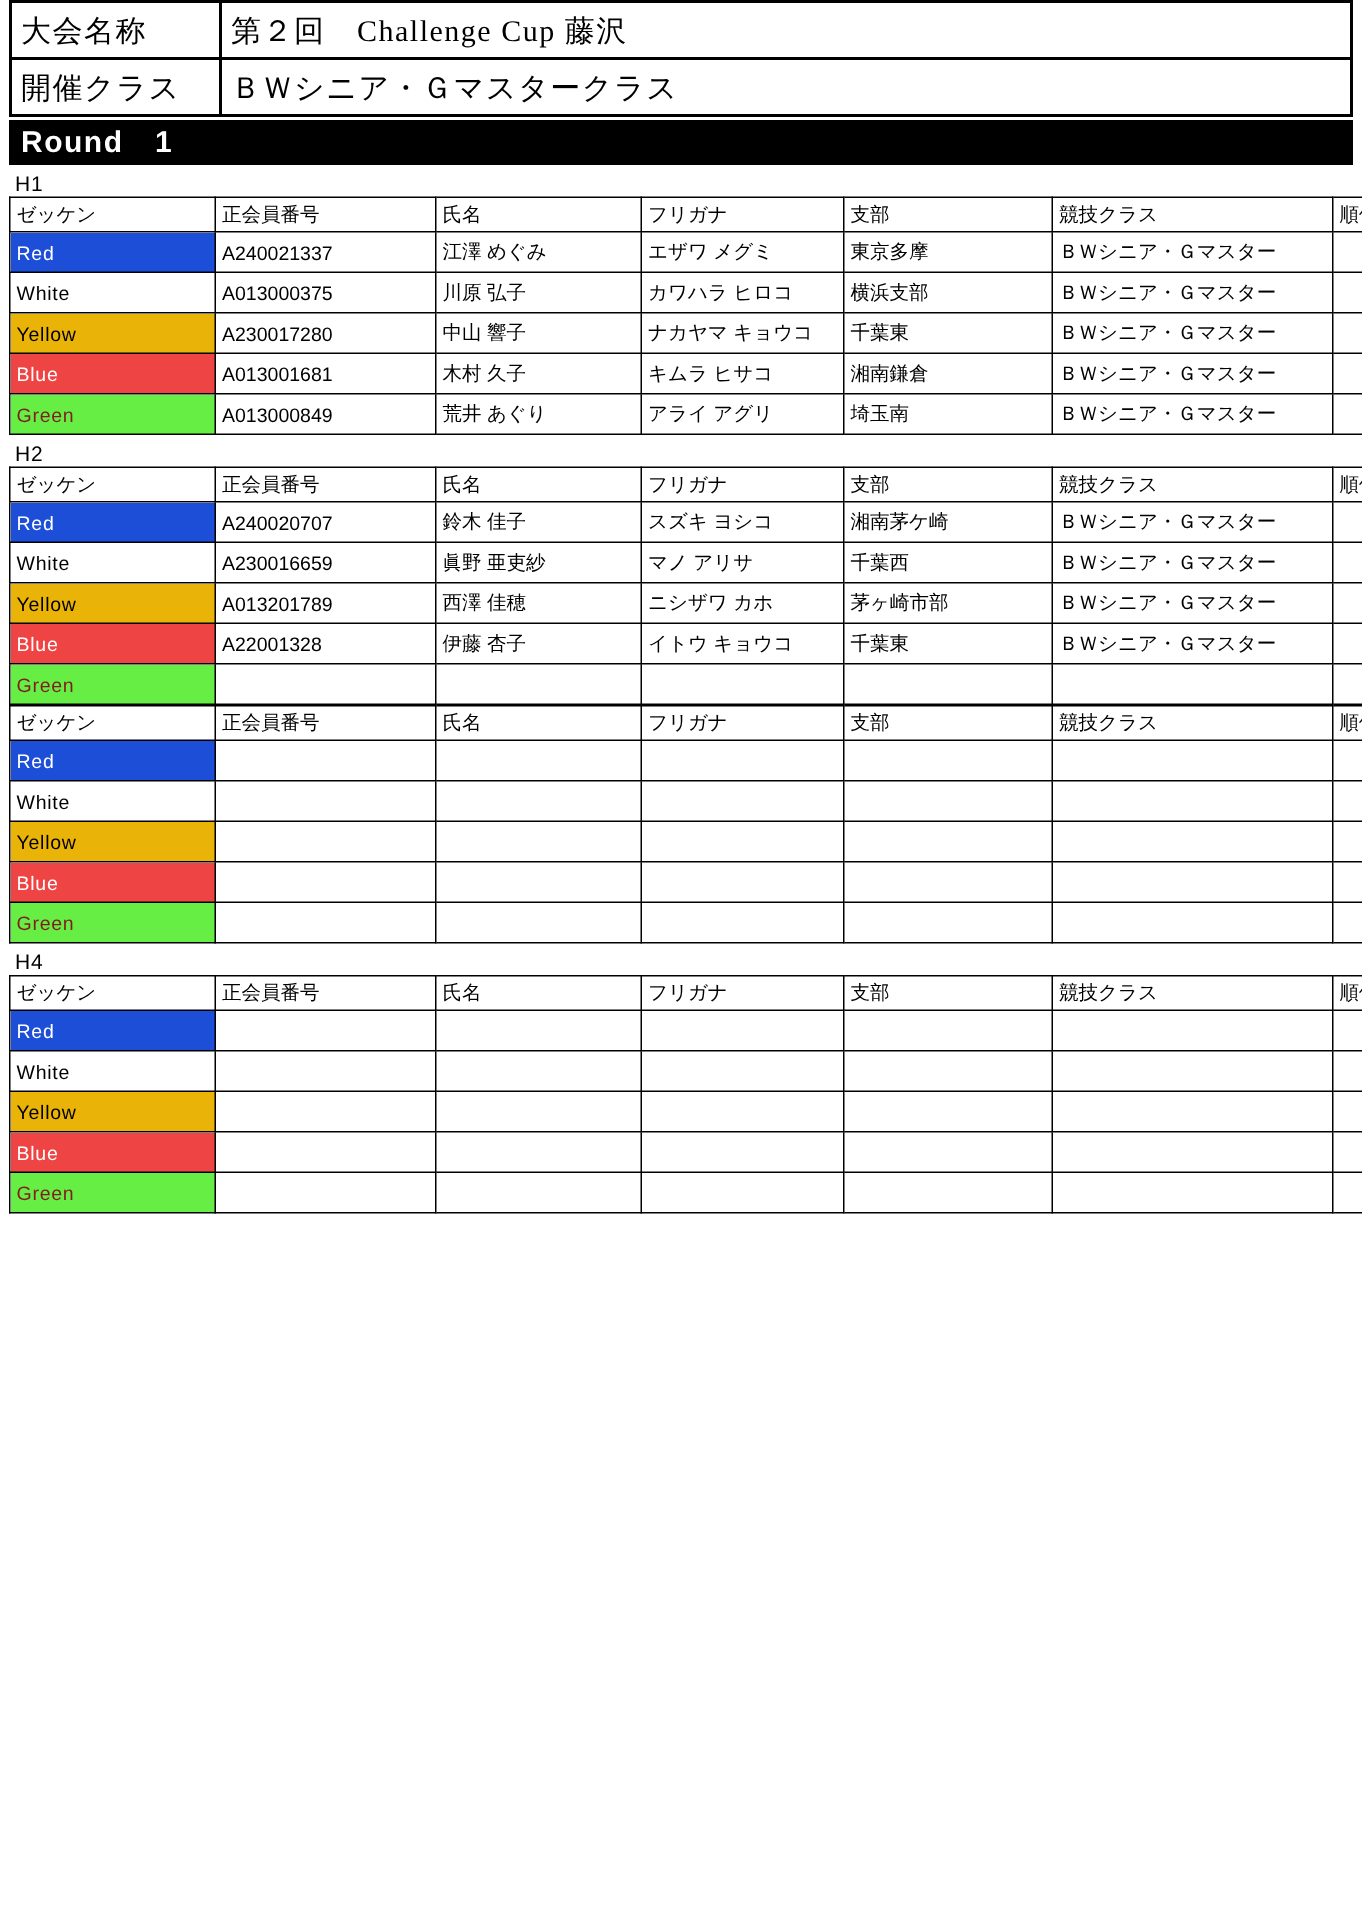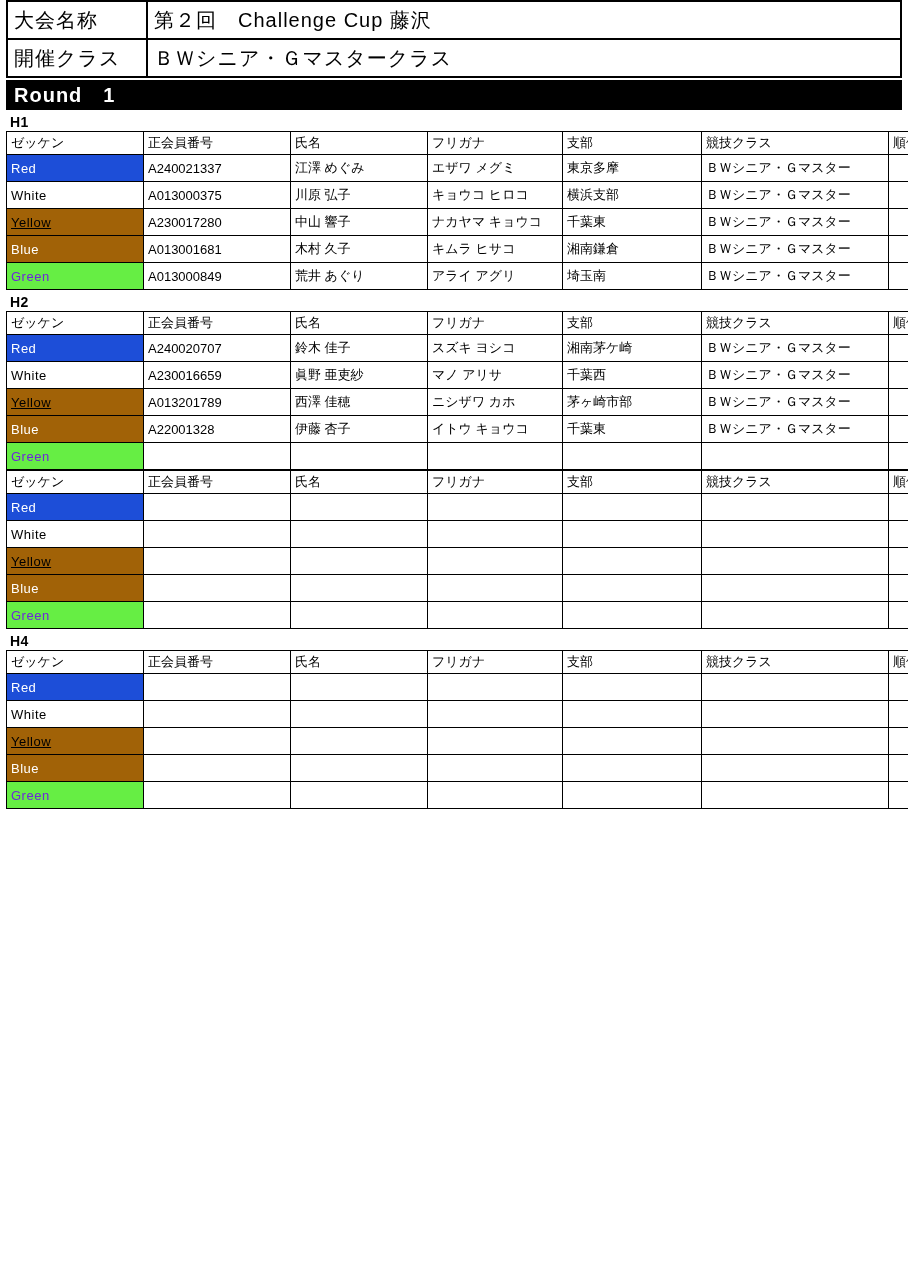--- a/index.html
+++ b/index.html
@@ -37,20 +37,21 @@
     vertical-align: middle;
     white-space: nowrap;
     overflow: hidden;
   }
   td.info-label {
     width: 126px;
     letter-spacing: 1px;
   }
   td.info-value {
     letter-spacing: 1px;
+    font-family: Liberation Serif, serif;
   }
   .info-value-big {
     font-size: 21px;
   }
 
   
   .round-banner {
     width: 896px;
     height: 30px;
     background: #000000;
@@ -60,21 +61,21 @@
     line-height: 30px;
     padding-left: 8px;
     box-sizing: border-box;
     letter-spacing: 1px;
     margin-top: 2px;
   }
 
   
   .heat-label {
     font-size: 14px;
-    font-weight: bold;
+    font-weight: normal;
     line-height: 16px;
     margin: 4px 0 1px 4px;
     letter-spacing: 0.5px;
   }
 
   
   table.heat {
     border-collapse: collapse;
     table-layout: fixed;
     width: 896px;
@@ -104,23 +105,23 @@
   th.c-rank,   td.c-rank   { width: 68px; text-align: center; }
 
   td.lane {
     font-size: 17px;
     font-weight: bold;
     letter-spacing: 0.5px;
     padding-left: 5px;
   }
   td.lane-red    { background: #1d4ed8; color: #ffffff; }
   td.lane-white  { background: #ffffff; color: #000000; }
-  td.lane-yellow { background: #a16207; color: #000000; text-decoration: underline; }
-  td.lane-blue   { background: #a16207; color: #ffffff; }
-  td.lane-green  { background: #66ee44; color: #6d28d9; }
+  td.lane-yellow { background: #eab308; color: #000000; }
+  td.lane-blue   { background: #ef4444; color: #ffffff; }
+  td.lane-green  { background: #66ee44; color: #7f1d1d; }
 
   td.cell-member { font-size: 14px; }
   td.cell-name   { font-size: 14px; }
   td.cell-kana   { font-size: 13px; }
   td.cell-branch { font-size: 13px; }
   td.cell-class  { font-size: 13px; }
   th.c-rank      { text-align: center; }
 </style>
 </head>
 <body>
@@ -163,21 +164,21 @@
           <td class="cell-name c-name">江澤 めぐみ</td>
           <td class="cell-kana c-kana">エザワ メグミ</td>
           <td class="cell-branch c-branch">東京多摩</td>
           <td class="cell-class c-class">ＢＷシニア・Ｇマスター</td>
           <td class="c-rank"></td>
         </tr>
         <tr>
           <td class="lane lane-white c-zekken">White</td>
           <td class="cell-member c-member">A013000375</td>
           <td class="cell-name c-name">川原 弘子</td>
-          <td class="cell-kana c-kana">キョウコ ヒロコ</td>
+          <td class="cell-kana c-kana">カワハラ ヒロコ</td>
           <td class="cell-branch c-branch">横浜支部</td>
           <td class="cell-class c-class">ＢＷシニア・Ｇマスター</td>
           <td class="c-rank"></td>
         </tr>
         <tr>
           <td class="lane lane-yellow c-zekken">Yellow</td>
           <td class="cell-member c-member">A230017280</td>
           <td class="cell-name c-name">中山 響子</td>
           <td class="cell-kana c-kana">ナカヤマ キョウコ</td>
           <td class="cell-branch c-branch">千葉東</td>

